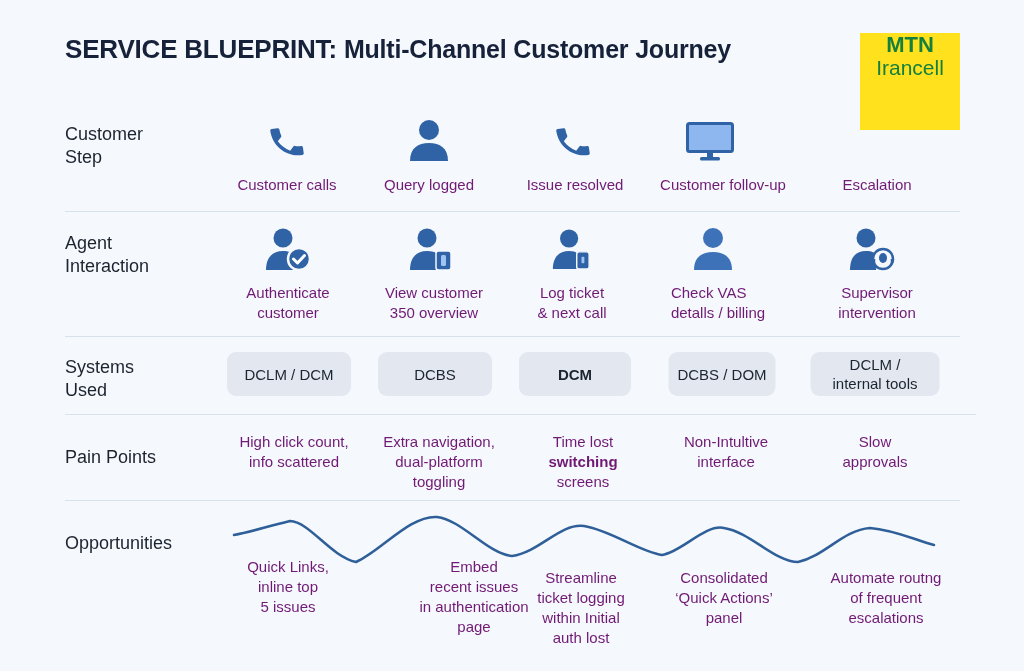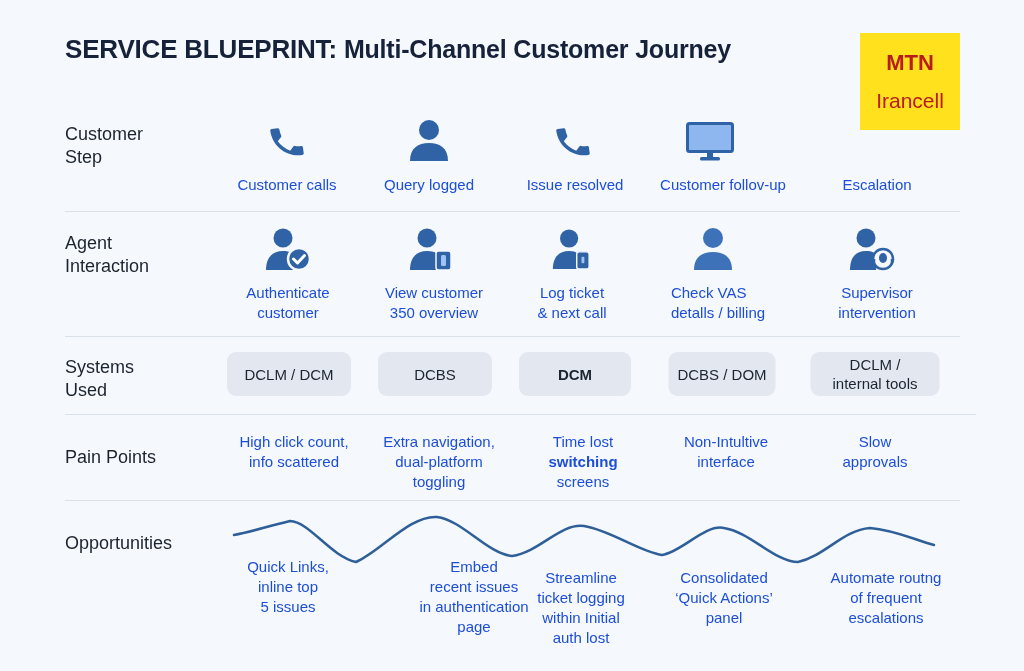--- a/index.html
+++ b/index.html
@@ -13,35 +13,34 @@
   .title {
     position: absolute; left: 65px; top: 34px;
     font-size: 26px; color: #16213a; white-space: nowrap;
     letter-spacing: -0.2px;
   }
   .title .bold { font-weight: bold; }
   .title .rest { font-weight: bold; font-size: 25px; }
   .logo {
     position: absolute; left: 860px; top: 33px; width: 100px; height: 97px;
     background: #ffe11e;
-    display: flex; flex-direction: column; align-items: center; justify-content: center;
-    color: #b91c1c;
-    gap: 15px;
+    display: flex; flex-direction: column; align-items: center; 
+    color: #15803d;
   }
   .logo .l1 { font-weight: bold; font-size: 22px; line-height: 24px; }
   .logo .l2 { font-size: 21px; line-height: 22px; }
 
   .row-label {
     position: absolute; left: 65px; font-size: 18px; line-height: 23px; color: #1c2430;
   }
   .divider {
     position: absolute; left: 65px; right: 64px; height: 1px; background: #d8e0ea;
   }
   .cell {
-    position: absolute; text-align: center; font-size: 15px; line-height: 20px; color: #1d4ed8;
+    position: absolute; text-align: center; font-size: 15px; line-height: 20px; color: #701a75;
     transform: translateX(-50%); white-space: nowrap;
   }
   .icon {
     position: absolute; transform: translateX(-50%);
   }
   .sys-box {
     position: absolute; transform: translateX(-50%);
     background: #e3e8f0; border-radius: 9px; height: 44px; top: 352px;
     display: flex; align-items: center; justify-content: center;
     text-align: center; font-size: 15px; line-height: 19px; color: #1c2430;

